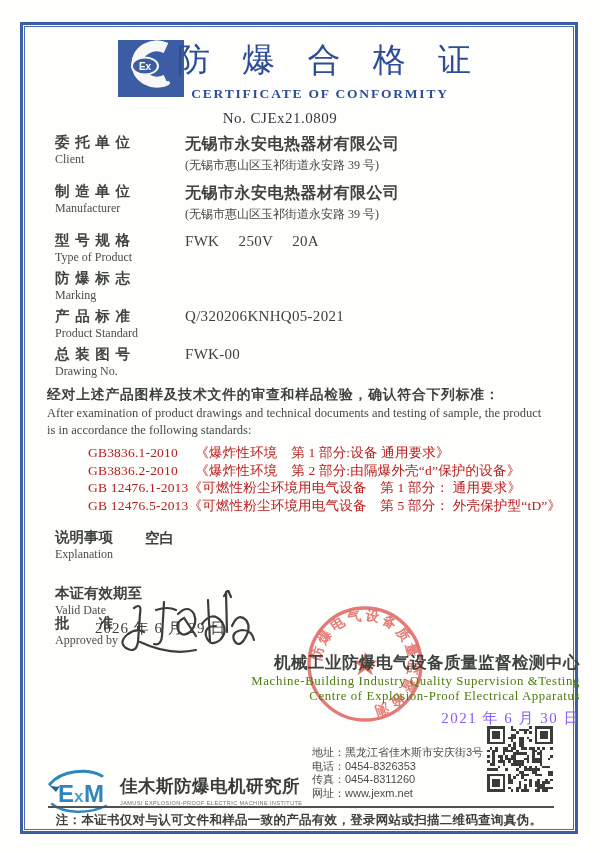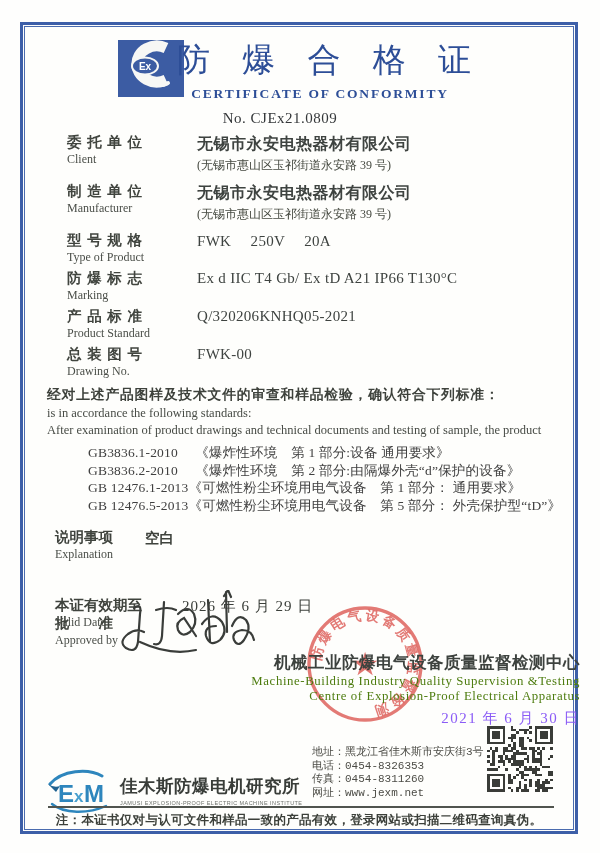--- a/index.html
+++ b/index.html
@@ -26,66 +26,66 @@
     font-family:"Liberation Serif", serif;
   }
   .subtitle {
     margin-top:3px; font-size:13.5px; font-weight:bold; color:#2d4e97;
     letter-spacing:1.8px; white-space:nowrap;
   }
   .cert-no { position:absolute; left:180px; top:110px; width:200px; text-align:center;
     font-size:15px; color:#35383a; letter-spacing:0.5px; }
 
   
-  .fields { position:absolute; left:67px; top:133px; width:500px; }
+  .fields { position:absolute; left:55px; top:133px; width:500px; }
   .frow { display:flex; align-items:flex-start; }
   .frow.note-row { margin-bottom:8px; }
   .frow.plain-row { margin-bottom:4px; }
   .flabel { width:130px; flex:0 0 130px; }
   .flabel .zh { font-size:14.5px; font-weight:bold; color:#41453f; letter-spacing:1px; white-space:nowrap; }
   .flabel .en { font-size:12px; color:#4a4e48; margin-top:0px; }
   .fvalue { padding-top:1px; }
   .fvalue .val { font-size:16px; font-weight:bold; color:#3e4340; letter-spacing:0.5px; white-space:pre; }
   .fvalue .val.latin { font-weight:normal; font-size:15px; letter-spacing:0.3px;text-align:center; }
   .fvalue .note { font-size:12px; color:#44483f; margin-top:2px; }
 
   
   .statement { position:absolute; left:47px; top:386px; width:510px; }
   .statement .zh { font-size:13.8px; font-weight:bold; letter-spacing:0.8px; color:#3e423c; white-space:nowrap; }
   .statement .en { font-size:12.5px; color:#474b45; line-height:14.5px; margin-top:2px; }
 
   
   .standards { position:absolute; left:88px; top:444px; width:470px; }
-  .standards .std-line { font-size:13.5px; color:#404040; line-height:17.6px; white-space:pre; letter-spacing:0.2px; }
+  .standards .std-line { font-size:13.5px; color:#b91c1c; line-height:17.6px; white-space:pre; letter-spacing:0.2px; }
 
   
   .kvrow { position:absolute; left:55px; display:flex; align-items:flex-start; }
   .kvrow .klabel .zh { font-size:14.5px; font-weight:bold; color:#3f433d; white-space:pre; }
   .kvrow .klabel .en { font-size:12px; color:#4a4e48; }
   .row-expl { top:528px; }
   .row-expl .kval { margin-left:32px; font-size:14.5px; font-weight:bold; padding-top:1px; color:#3f433d; }
-  .row-valid { top:596px; }
+  .row-valid { top:584px;flex-direction:column; }
   .row-valid .kval { margin-left:40px; font-size:15px; padding-top:1px; color:#3b3f3a; letter-spacing:1px; }
   .row-appr { top:614px; }
 
   .signature { position:absolute; left:120px; top:590px; }
 
   
   .issuer { position:absolute; left:150px; top:652px; width:430px; text-align:right; }
   .issuer .name-zh { font-size:16.5px; font-weight:bold; color:#3d423e; letter-spacing:0.5px; white-space:nowrap; }
   .issuer .name-en { font-size:12.8px; color:#4d7c0f; line-height:14.5px; letter-spacing:0.6px; white-space:nowrap; }
   .issuer .issue-date { margin-top:6px; font-size:15px; color:#8b5cf6; letter-spacing:1.5px; }
   .stamp { position:absolute; left:305px; top:604px; opacity:0.92; }
 
   
   .inst-logo { position:absolute; left:48px; top:768px; }
   .inst-name { position:absolute; left:120px; top:774px; }
   .inst-name .zh { font-size:17.5px; font-weight:bold; color:#393d39; font-family:"Liberation Sans", sans-serif; letter-spacing:0.5px; white-space:nowrap; }
   .inst-name .en { font-size:5.5px; color:#6d716c; letter-spacing:0.45px; margin-top:2px; font-family:"Liberation Sans", sans-serif; white-space:nowrap; }
-  .contact { position:absolute; left:312px; top:746px; font-family:Liberation Mono, monospace; }
+  .contact { position:absolute; left:312px; top:746px; font-family:Liberation Sans, sans-serif; }
   .contact .cline { font-size:11px; color:#4c4c46; line-height:13.6px; white-space:nowrap; }
   .qr { position:absolute; left:487px; top:726px; }
   .foot-line { position:absolute; left:48px; top:806px; width:506px; height:1.5px; background:#50544e; }
   .foot-note { position:absolute; left:20px; top:812px; width:558px; text-align:center;
     font-size:12.5px; font-weight:bold; color:#3c403a; letter-spacing:0.3px; white-space:nowrap; }
 </style>
 </head>
 <body>
 
 <div class="frame"></div>
@@ -135,23 +135,20 @@
     </div>
     <div class="fvalue">
         <div class="val latin">FWK　 250V　 20A</div>
       </div>
   </div>
   <div class="frow plain-row">
     <div class="flabel">
       <div class="zh">防 爆 标 志</div>
       <div class="en">Marking</div>
     </div>
-    <div class="fvalue">
-        <div class="val latin">Ex d IIC T4 Gb/ Ex tD A21 IP66 T130°C</div>
-      </div>
   </div>
   <div class="frow plain-row">
     <div class="flabel">
       <div class="zh">产 品 标 准</div>
       <div class="en">Product Standard</div>
     </div>
     <div class="fvalue">
         <div class="val latin">Q/320206KNHQ05-2021</div>
       </div>
   </div>
@@ -161,22 +158,22 @@
       <div class="en">Drawing No.</div>
     </div>
     <div class="fvalue">
         <div class="val latin">FWK-00</div>
       </div>
   </div>
 </div>
 
 <div class="statement">
   <div class="zh">经对上述产品图样及技术文件的审查和样品检验，确认符合下列标准：</div>
+  <div class="en">After examination of product drawings and technical documents and testing of sample, the product</div>
   <div class="en">is in accordance the following standards:</div>
-  <div class="en">After examination of product drawings and technical documents and testing of sample, the product</div>
 </div>
 
 <div class="standards">
   <div class="std-line">GB3836.1-2010　 《爆炸性环境　第 1 部分:设备 通用要求》</div>
   <div class="std-line">GB3836.2-2010　 《爆炸性环境　第 2 部分:由隔爆外壳“d”保护的设备》</div>
   <div class="std-line">GB 12476.1-2013《可燃性粉尘环境用电气设备　第 1 部分： 通用要求》</div>
   <div class="std-line">GB 12476.5-2013《可燃性粉尘环境用电气设备　第 5 部分： 外壳保护型“tD”》</div>
 </div>
 
 <div class="kvrow row-expl">

